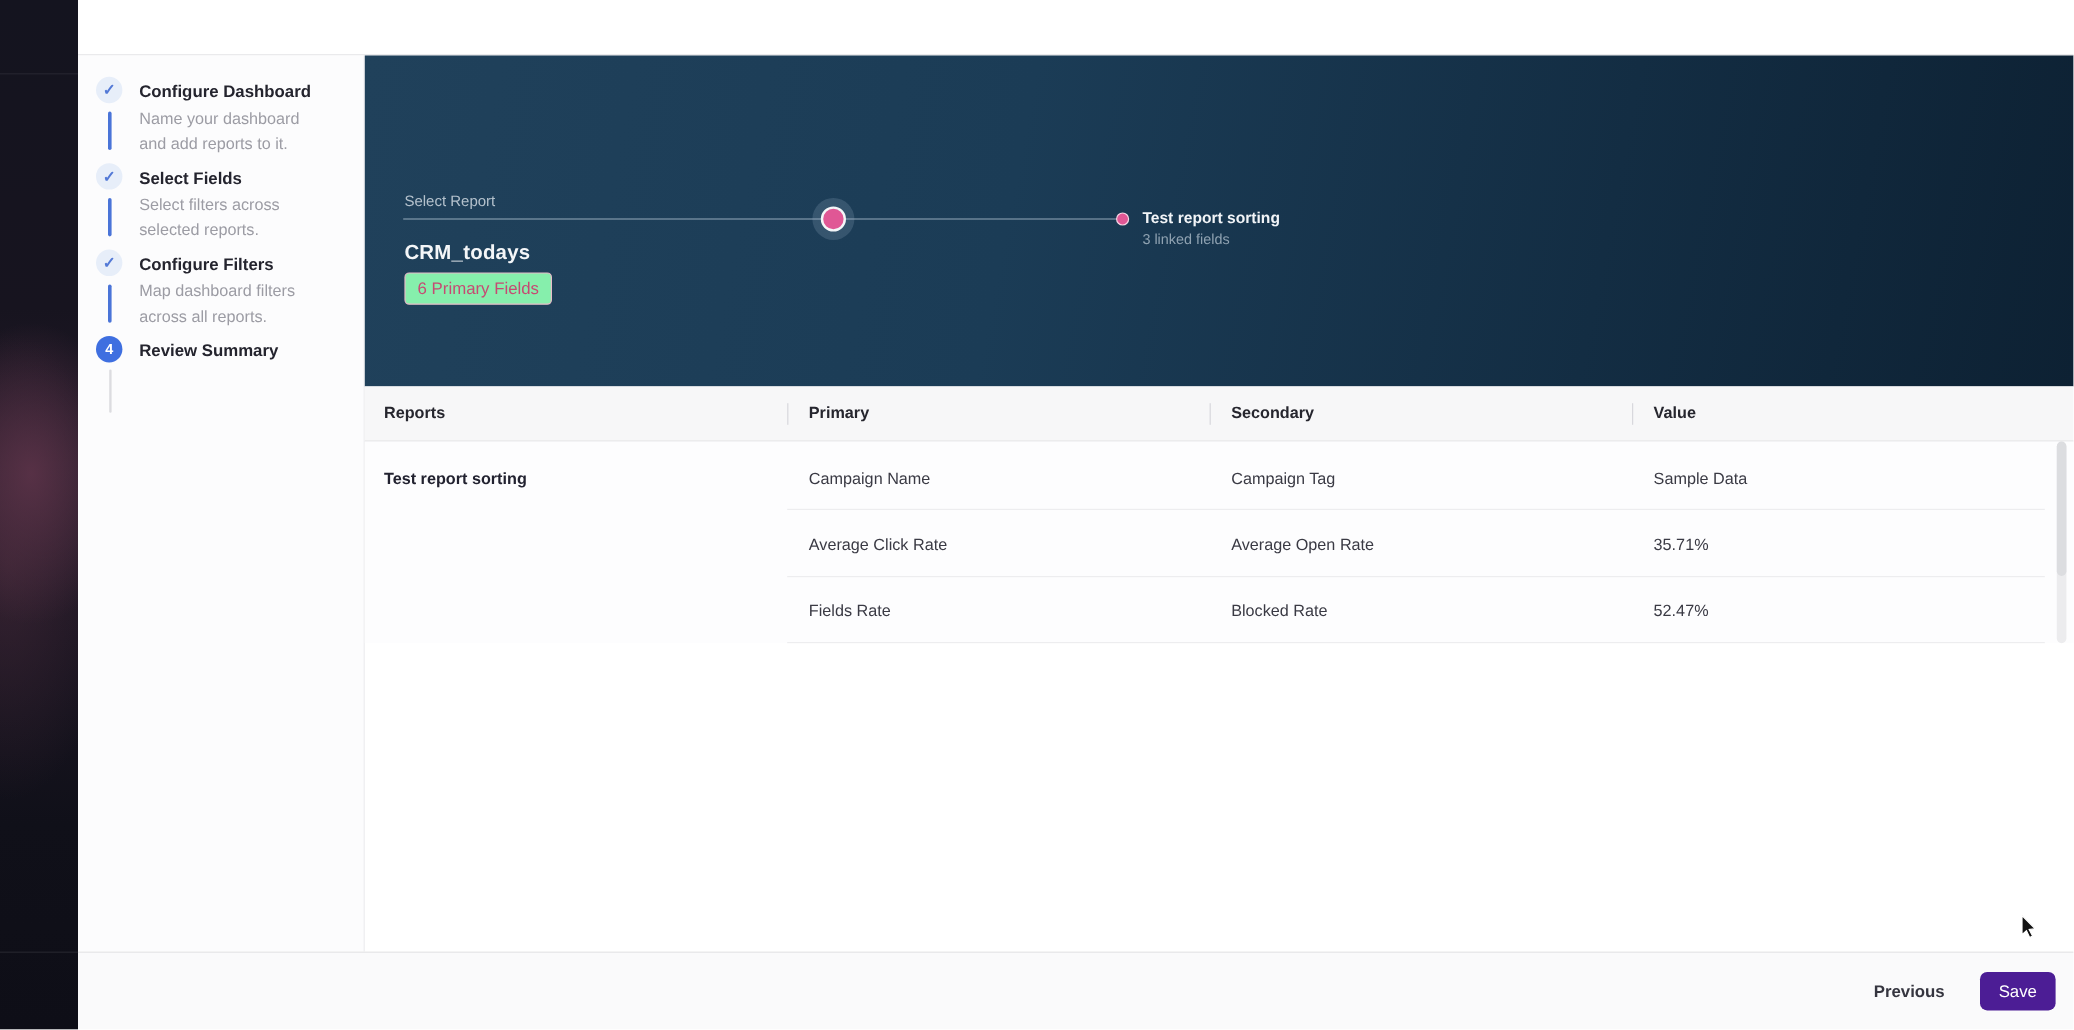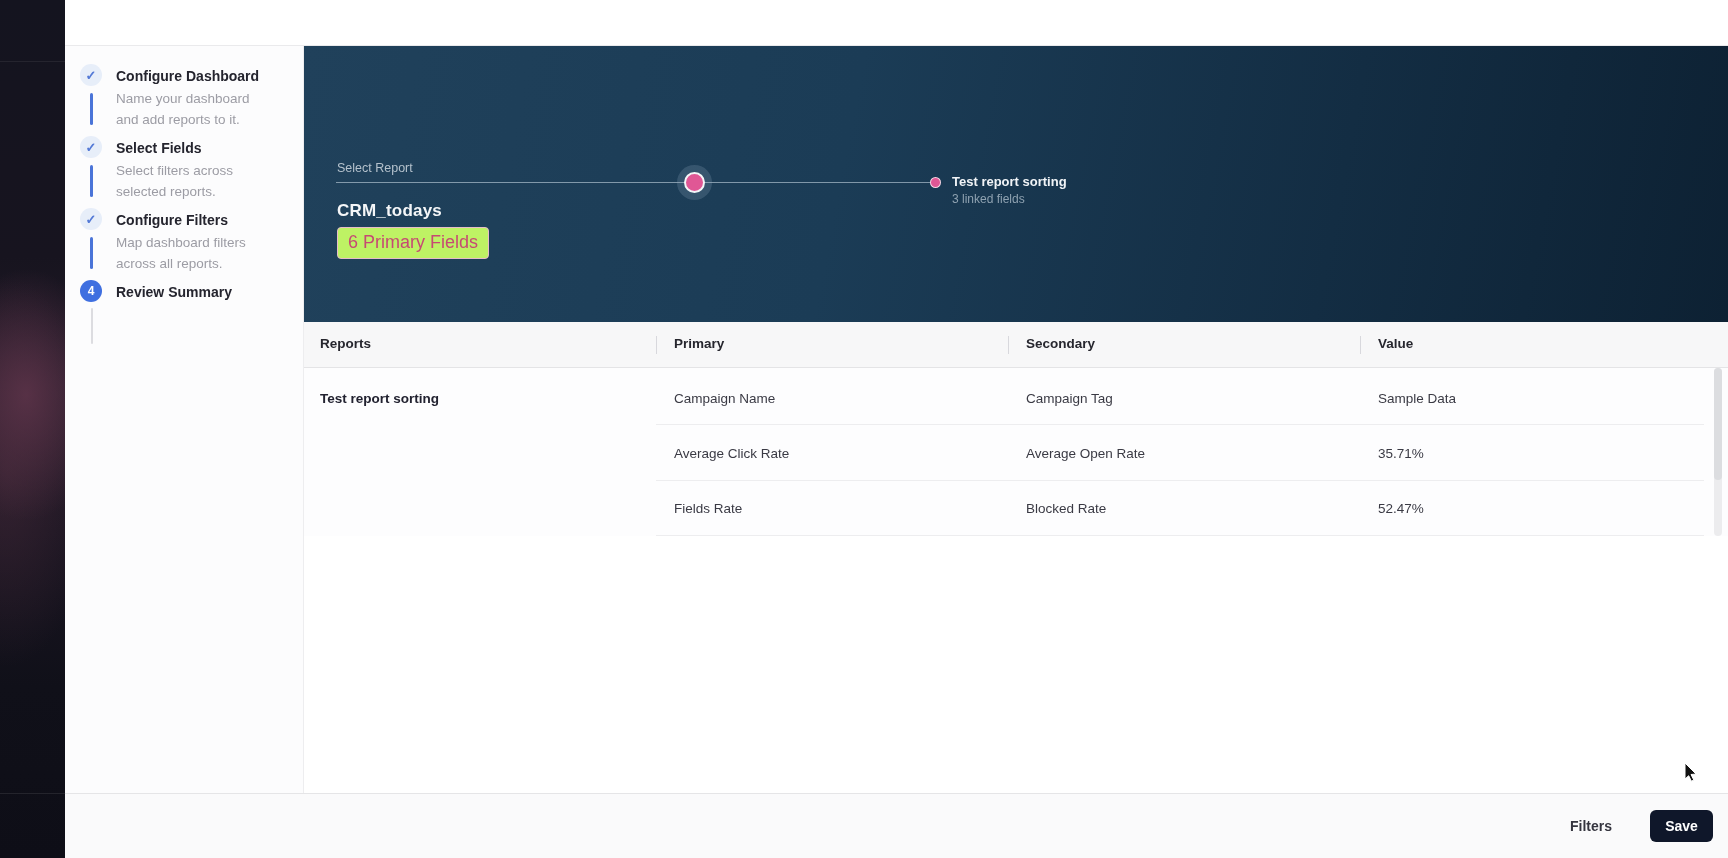--- a/index.html
+++ b/index.html
@@ -41,40 +41,40 @@
   .navy { left:304px; top:46px; width:1424px; height:276px;
     background:linear-gradient(101deg,#20415b 0%, #1b3c56 38%, #132d43 72%, #0d2133 100%); }
   .pr-label { left:337px; top:161px; font-size:12.5px; color:#b4c1cc; }
   .graph-line { left:336px; top:182px; width:599px; height:1px; background:rgba(213,227,238,.55); }
   .node-halo { left:677px; top:165px; width:35px; height:35px; border-radius:50%; background:rgba(150,175,198,.22); }
   .node-main { left:684px; top:172px; width:21px; height:21px; border-radius:50%; background:#e05795; border:2.5px solid #f3f6f8; }
   .node-end { left:930px; top:177px; width:11px; height:11px; border-radius:50%; background:#e05795; border:1px solid rgba(255,255,255,.75); }
   .linked-name { left:952px; top:174px; font-size:13px; font-weight:bold; color:#f1f4f7; }
   .linked-sub { left:952px; top:192px; font-size:12px; color:#8fa2b1; }
   .crm-name { left:337px; top:201px; font-size:17px; font-weight:bold; color:#f4f6f8; letter-spacing:.2px; }
-  .badge { left:337px; top:227px; padding:4px 10px 5px; background:#bef264; border:1px solid #e6bcc9; border-radius:4px;
-    font-size:18px; color:#c64a73; }
+  .badge { left:337px; top:227px; padding:4px 10px 5px; background:#86efac; border:1px solid #e6bcc9; border-radius:4px;
+    font-size:14px; color:#c64a73; }
 
   
   .tbl-header { left:304px; top:322px; width:1424px; height:46px; background:#f7f7f8; border-bottom:1px solid #e4e4e6; }
   .tbl-h-label { top:336px; font-size:13.5px; font-weight:bold; color:#26262e; position:absolute; }
   .tbl-h-div { top:336px; width:1px; height:18px; background:#d8d8dd; position:absolute; }
   .tbl-rows { left:304px; top:368px; width:1424px; height:168px; background:#fdfdfe; }
   .cell { position:absolute; font-size:13.5px; color:#3a3a44; }
   .cell.bold { font-weight:bold; color:#222230; }
   .row-sep { left:656px; width:1048px; height:1px; background:#ededef; position:absolute; }
   .scrollbar { left:1714px; top:368px; width:8px; height:168px; background:#ececee; border-radius:4px; }
   .scroll-thumb { left:1714px; top:368px; width:8px; height:112px; background:#dcdde0; border-radius:4px; }
 
   
   .footer { left:65px; top:793px; width:1663px; height:65px; background:#fafafb; border-top:1px solid #e5e5e7; }
   .prev-btn { left:1560px; top:811px; width:62px; height:30px; display:flex; align-items:center; justify-content:center;
     font-size:14px; font-weight:bold; color:#35353f; cursor:pointer; background:transparent; border:none; }
-  .save-btn { left:1650px; top:810px; width:63px; height:32px; background:#0f172a; border:none; border-radius:6px;
-    color:#fff; font-size:14px; font-weight:bold; cursor:pointer; display:flex; align-items:center; justify-content:center; }
+  .save-btn { left:1650px; top:810px; width:63px; height:32px; background:#4c1d95; border:none; border-radius:6px;
+    color:#fff; font-size:14px; font-weight:normal; cursor:pointer; display:flex; align-items:center; justify-content:center; }
 
   .cursor { left:1684px; top:763px; z-index:50; pointer-events:none; }
 </style>
 </head>
 <body>
 
 <div class="stage">
 
   <div class="abs rail">
     <div class="abs rail-divider-top"></div>
@@ -263,21 +263,21 @@
 
   <div class="cell" style="left:674px;top:501px">Fields Rate</div>
   <div class="cell" style="left:1026px;top:501px">Blocked Rate</div>
   <div class="cell" style="left:1378px;top:501px">52.47%</div>
   <div class="row-sep" style="top:535px"></div>
 
   <div class="abs scrollbar"></div>
   <div class="abs scroll-thumb"></div>
 
   <div class="abs footer"></div>
-  <button class="abs prev-btn">Filters</button>
+  <button class="abs prev-btn">Previous</button>
   <button class="abs save-btn">Save</button>
 
   <div class="abs cursor">
     <svg width="16" height="20" viewBox="0 0 16 20">
         <path d="M1 0 L12 11 L7 11.5 L9.8 17 L7.4 18.2 L4.7 12.7 L1 16 Z" fill="#111" stroke="#fff" stroke-width="1"></path>
       </svg>
   </div>
 
 </div>
 

